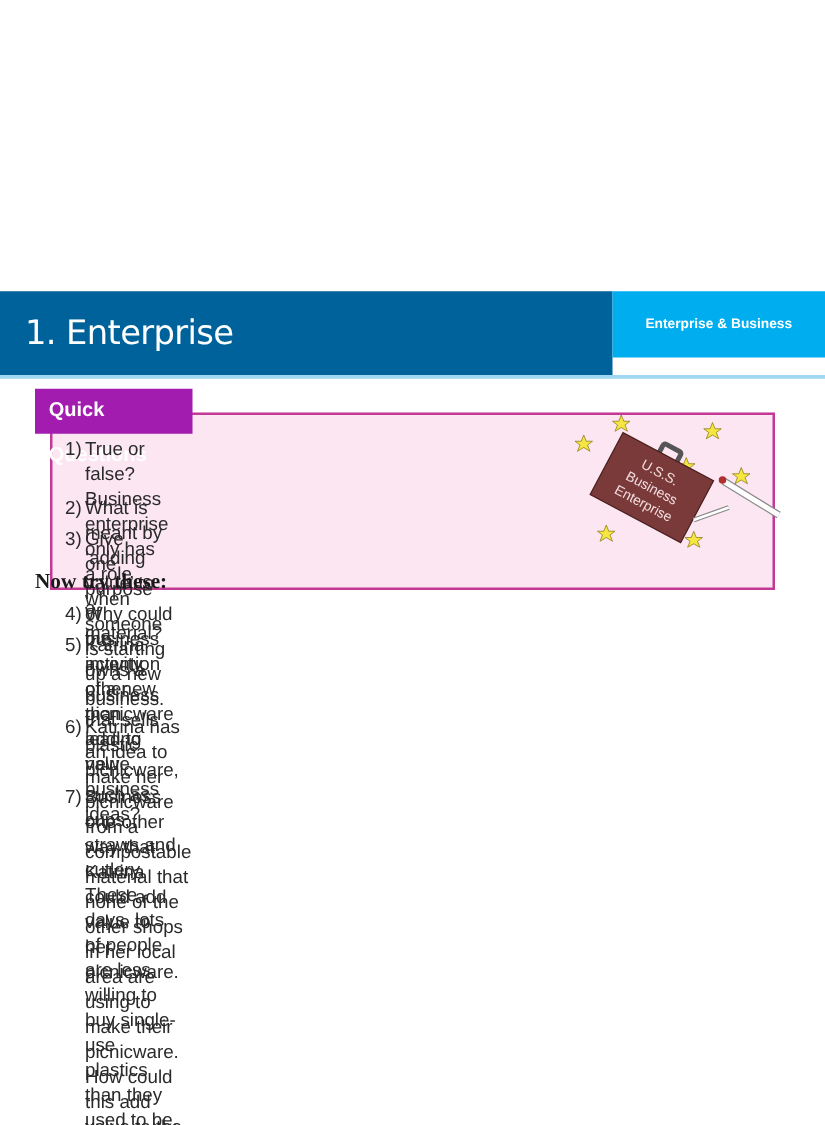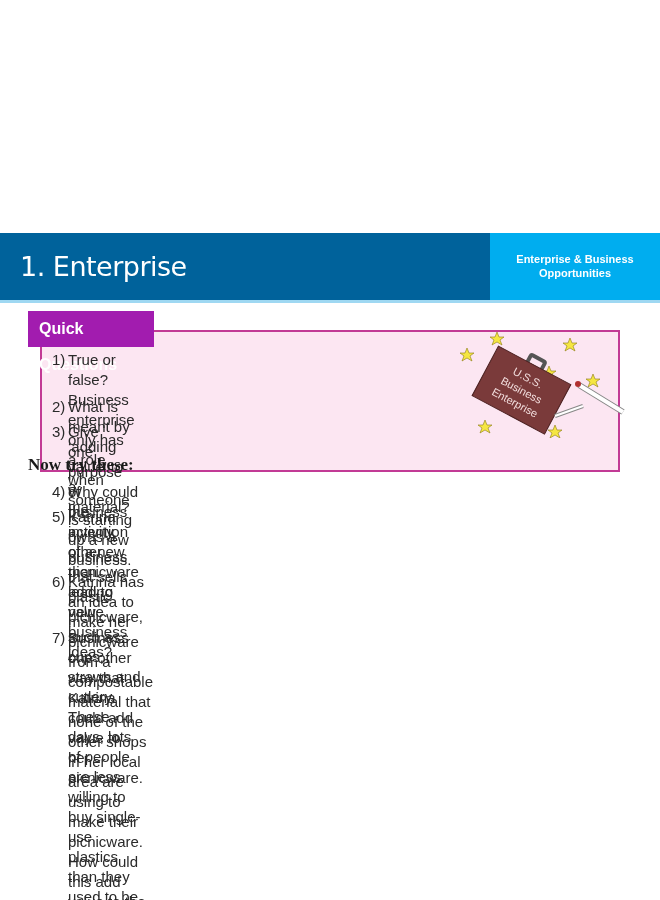--- a/index.html
+++ b/index.html
@@ -1,20 +1,20 @@
 <!DOCTYPE html>
 <html><head>
 <meta charset="utf-8">
 <style>
   html, body { margin:0; padding:0; }
   body { width:660px; height:900px; background:#ffffff; position:relative; overflow:hidden;
          font-family:"Liberation Sans", sans-serif; color:#2a2a2a; }
   .header { position:absolute; left:0; top:233px; width:660px; height:67px; }
   .header .main { position:absolute; left:0; top:0; width:490px; height:67px; background:#00629b; }
-  .header .side { position:absolute; left:490px; top:0; width:170px; height:67px; background:#00adef; }
+  .header .side { position:absolute; left:490px; top:0; width:170px; height:53px; background:#00adef; }
   .header .title { position:absolute; left:20px; top:18px; font-size:27px; font-weight:normal; color:#ffffff;
                    font-family:"DejaVu Sans", sans-serif; letter-spacing:-0.5px; }
   .header .sub { position:absolute; left:0; top:19px; width:170px; text-align:center; color:#ffffff;
                  font-size:11px; font-weight:bold; line-height:14px; }
   .header .underline { position:absolute; left:0; top:67px; width:660px; height:3px; background:#9fd8f2; }
 
   .qq-box { position:absolute; left:40px; top:330px; width:580px; height:142px; background:#fce6f2;
             border:2px solid #c23a95; box-sizing:border-box; }
   .qq-tab { position:absolute; left:28px; top:311px; width:126px; height:36px; background:#a21caf;
             color:#ffffff; font-weight:bold; font-size:16px; line-height:36px; padding-left:11px; box-sizing:border-box; }
@@ -29,21 +29,20 @@
 </head>
 <body>
 
 <div class="header">
   <div class="main">
     <div class="title">1. Enterprise</div>
   </div>
   <div class="side">
     <div class="sub">
       <div>Enterprise &amp; Business</div>
-      <div>Opportunities</div>
     </div>
   </div>
   <div class="underline"></div>
 </div>
 
 <div class="qq-box"></div>
 <div class="qq-tab">Quick Questions</div>
 
 <div class="q" style="left:52px; top:350px;">
   <span class="num">1)</span>

